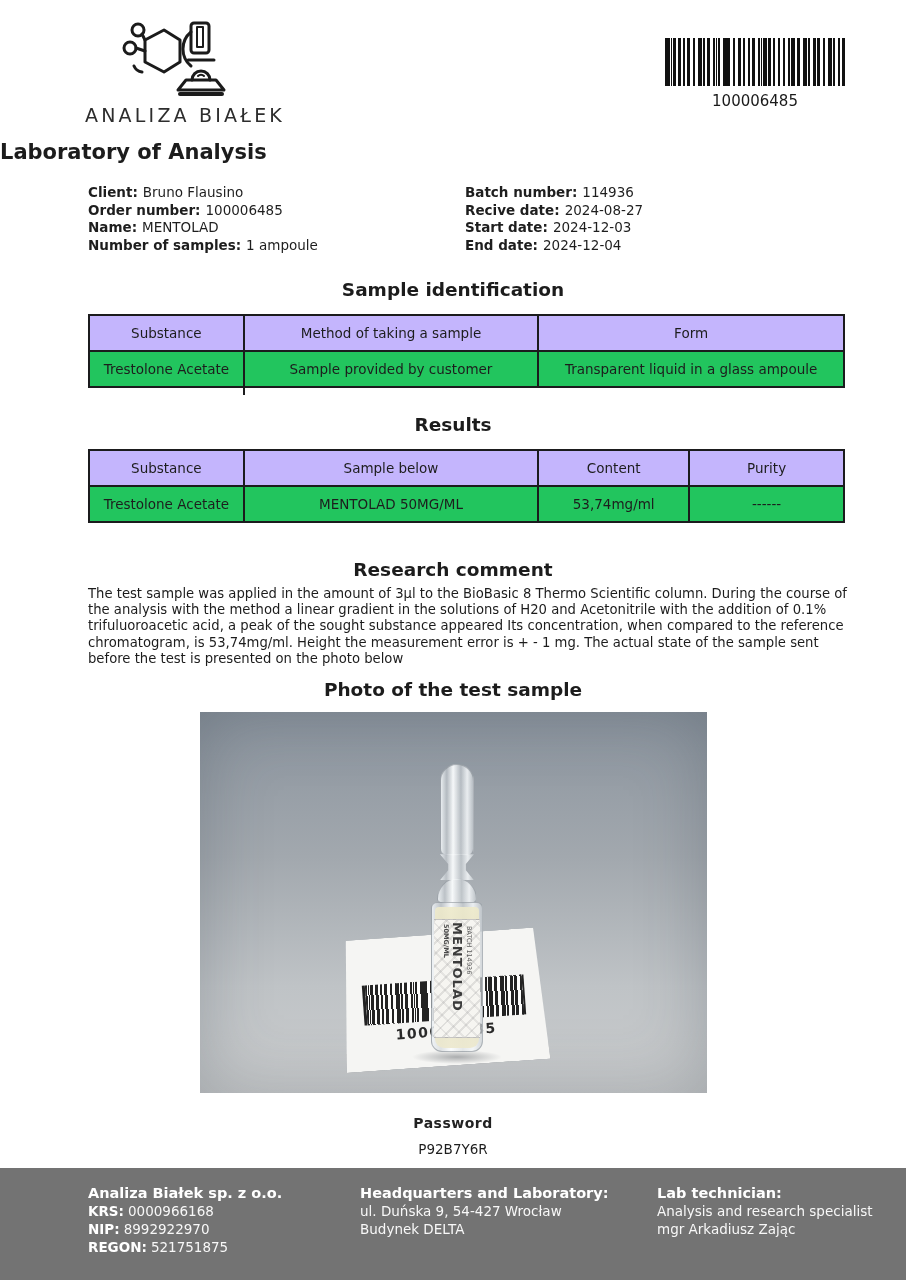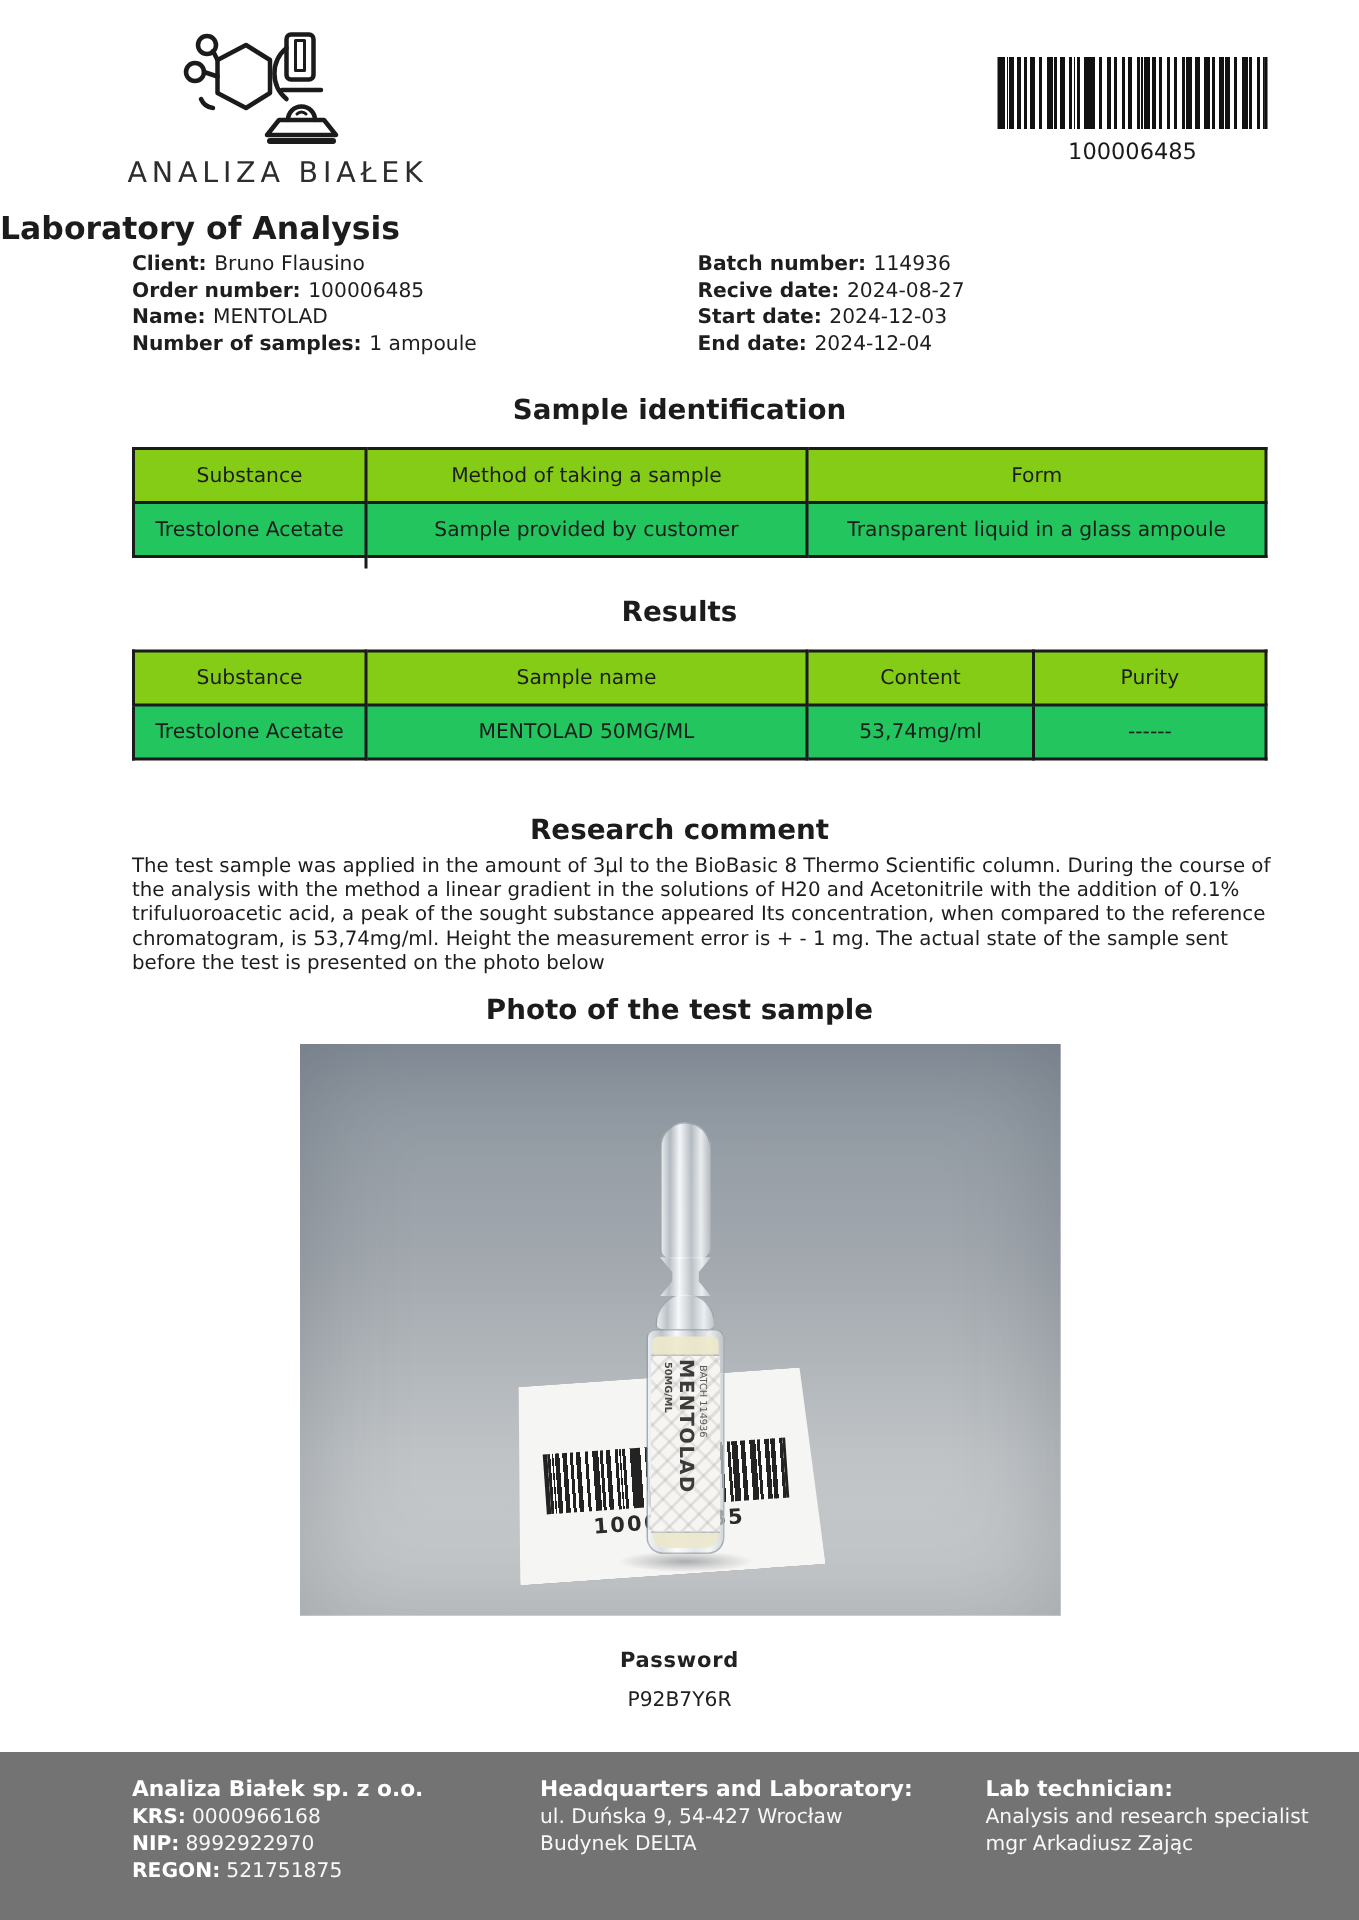--- a/index.html
+++ b/index.html
@@ -19,32 +19,32 @@
       repeating-linear-gradient(90deg,transparent 0 3px,#111 3px 4px,transparent 4px 9px),
       repeating-linear-gradient(90deg,transparent 0 6px,#111 6px 8px,transparent 8px 13px);
   }
   .barcode-number { font-size:15px; margin-top:6px; color:#1a1a1a; }
 
   
   .title { text-align:left; font-size:21px; font-weight:bold; color:#1c1c1c; margin-top:2px; }
   .section-heading { text-align:center; font-size:18.5px; font-weight:bold; color:#1c1c1c; }
 
   
-  .info { display:flex; margin:4px 56px 0 88px; }
+  .info { display:flex; margin:20px 56px 0 88px; }
   .info-col { display:flex; flex-direction:column; gap:1px; }
   .info-col.left { width:377px; }
   .info-col.right { flex:1; }
   .info-row { font-size:13.5px; line-height:16.5px; color:#1e1e1e; }
   .lbl { font-weight:bold; margin-right:5px; }
 
   
   .tbl-wrap { margin:14px 61px 0 88px; position:relative; }
   table { width:100%; border-collapse:collapse; }
   th, td { border:2px solid #1b1b1d; text-align:center; font-size:13.5px; font-weight:normal; color:#1d1d1d; height:36px; padding:2px 8px; }
-  th { background:#84cc16; }
+  th { background:#c4b5fd; }
   td { background:#22c55e; }
   .t1-c0 { width:20.5%; } .t1-c1 { width:39%; } .t1-c2 { width:40.5%; }
   .t2-c0 { width:20.5%; } .t2-c1 { width:39%; } .t2-c2 { width:20%; } .t2-c3 { width:20.5%; }
   .table-tick { position:absolute; left:155px; bottom:-7px; width:2px; height:7px; background:#1b1b1d; }
 
   .mt-si { margin-top:26px; }
   .mt-res { margin-top:26px; }
   .mt-rc { margin-top:36px; }
 
   
@@ -180,21 +180,21 @@
     </table>
     <div class="table-tick"></div>
   </div>
 
   <div class="section-heading mt-res">Results</div>
   <div class="tbl-wrap">
     <table>
       <thead>
         <tr>
           <th class="t2-c0">Substance</th>
-          <th class="t2-c1">Sample name</th>
+          <th class="t2-c1">Sample below</th>
           <th class="t2-c2">Content</th>
           <th class="t2-c3">Purity</th>
         </tr>
       </thead>
       <tbody>
         <tr>
           <td>Trestolone Acetate</td>
           <td>MENTOLAD 50MG/ML</td>
           <td>53,74mg/ml</td>
           <td>------</td>

